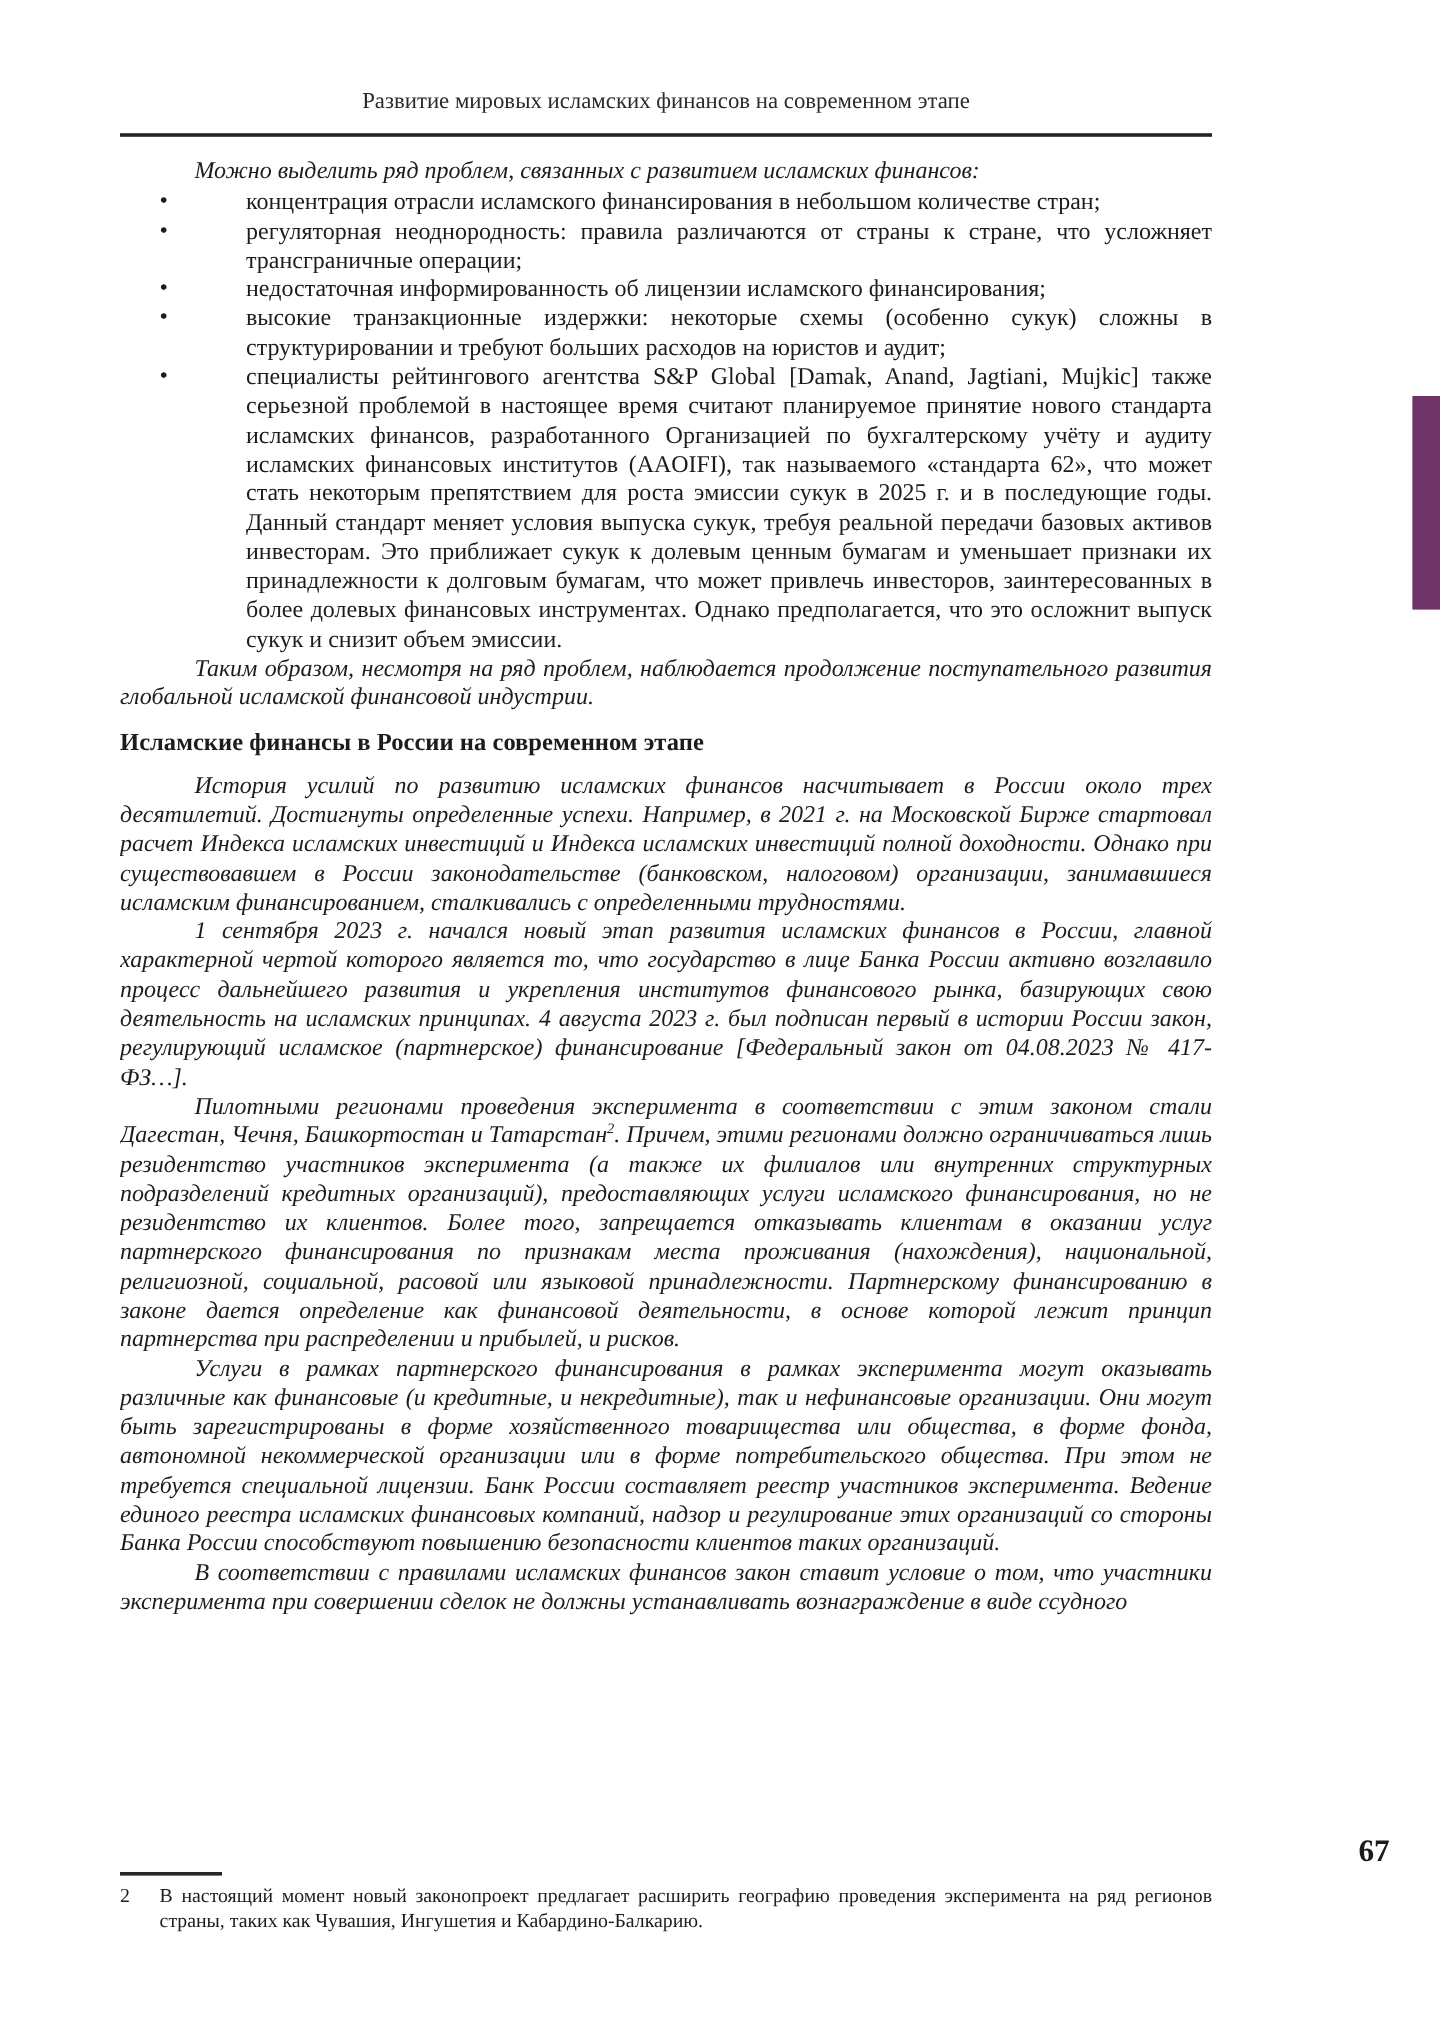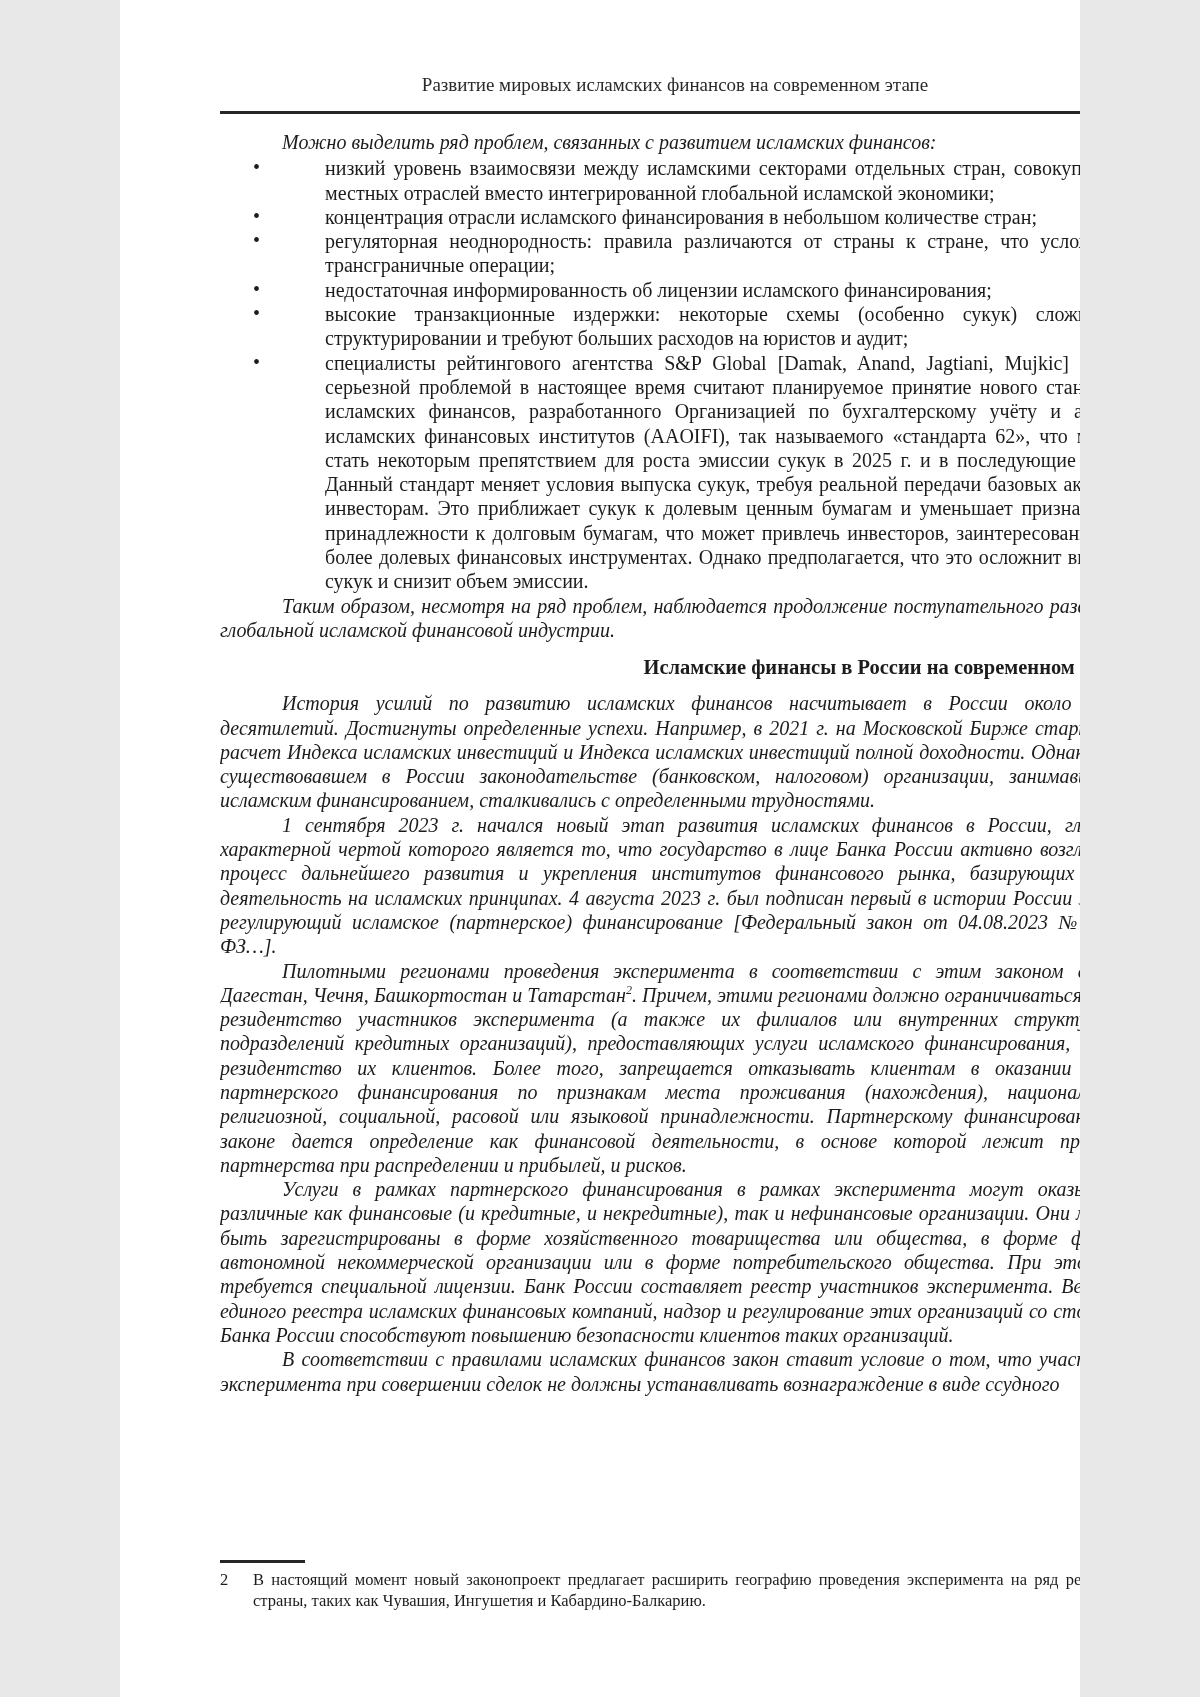--- a/index.html
+++ b/index.html
@@ -1,36 +1,36 @@
 <!DOCTYPE html>
 <html lang="ru"><head>
 <meta charset="utf-8">
 <style>
   html,body{margin:0;padding:0;}
   body{background:#e8e8e8;font-family:"Liberation Serif","DejaVu Serif",serif;}
   .page{
-    position:relative;width:960px;height:1697px;margin:0 auto;
+    position:relative;width:1200px;height:1697px;margin:0 auto;
     background:#ffffff;color:#1c1c1c;overflow:hidden;
   }
   .running-head{
     position:absolute;top:74px;left:100px;width:910px;
     text-align:center;font-size:19px;line-height:22px;color:#2a2a2a;
   }
   .head-rule{
     position:absolute;top:111px;left:100px;width:910px;height:3px;
     background:#262626;
   }
   .content{
     position:absolute;top:130px;left:100px;width:910px;height:1424px;
     overflow:hidden;font-size:20px;line-height:24.3px;text-align:justify;
   }
   .content p.para{margin:0;text-indent:62px;font-style:italic;}
   .content h2.section-heading{
     margin:13px 0 12px 0;font-size:20.5px;font-weight:bold;
-    text-align:right;text-indent:0;line-height:24px;
+    text-align:left;text-indent:0;line-height:24px;
   }
   ul.bullets{margin:2px 0 0 0;padding:0;list-style:none;}
   ul.bullets li{position:relative;padding-left:105px;}
   ul.bullets li::before{
     content:"\2022";position:absolute;left:33px;top:-1px;
   }
   sup.fn-ref{font-size:12px;line-height:0;vertical-align:super;}
   .footnote-rule{
     position:absolute;top:1560px;left:100px;width:85px;height:3px;
     background:#262626;
@@ -54,21 +54,20 @@
 
 <div class="page">
 
   <div class="running-head">Развитие мировых исламских финансов на современном этапе</div>
 
   <div class="head-rule"></div>
 
   <div class="content">
       <p class="para">Можно выделить ряд проблем, связанных с развитием исламских финансов:</p>
       <ul class="bullets">
-        <li>низкий уровень взаимосвязи между исламскими секторами отдельных стран, совокупность местных отраслей вместо интегрированной глобальной исламской экономики;</li>
         <li>концентрация отрасли исламского финансирования в небольшом количестве стран;</li>
         <li>регуляторная неоднородность: правила различаются от страны к стране, что усложняет трансграничные операции;</li>
         <li>недостаточная информированность об лицензии исламского финансирования;</li>
         <li>высокие транзакционные издержки: некоторые схемы (особенно сукук) сложны в структурировании и требуют больших расходов на юристов и аудит;</li>
         <li>специалисты рейтингового агентства S&amp;P Global [Damak, Anand, Jagtiani, Mujkic] также серьезной проблемой в настоящее время считают планируемое принятие нового стандарта исламских финансов, разработанного Организацией по бухгалтерскому учёту и аудиту исламских финансовых институтов (AAOIFI), так называемого «стандарта 62», что может стать некоторым препятствием для роста эмиссии сукук в 2025 г. и в последующие годы. Данный стандарт меняет условия выпуска сукук, требуя реальной передачи базовых активов инвесторам. Это приближает сукук к долевым ценным бумагам и уменьшает признаки их принадлежности к долговым бумагам, что может привлечь инвесторов, заинтересованных в более долевых финансовых инструментах. Однако предполагается, что это осложнит выпуск сукук и снизит объем эмиссии.</li>
       </ul>
       <p class="para">Таким образом, несмотря на ряд проблем, наблюдается продолжение поступательного развития глобальной исламской финансовой индустрии.</p>
       <h2 class="section-heading">Исламские финансы в России на современном этапе</h2>
       <p class="para">История усилий по развитию исламских финансов насчитывает в России около трех десятилетий. Достигнуты определенные успехи. Например, в 2021 г. на Московской Бирже стартовал расчет Индекса исламских инвестиций и Индекса исламских инвестиций полной доходности. Однако при существовавшем в России законодательстве (банковском, налоговом) организации, занимавшиеся исламским финансированием, сталкивались с определенными трудностями.</p>
       <p class="para">1 сентября 2023 г. начался новый этап развития исламских финансов в России, главной характерной чертой которого является то, что государство в лице Банка России активно возглавило процесс дальнейшего развития и укрепления институтов финансового рынка, базирующих свою деятельность на исламских принципах. 4 августа 2023 г. был подписан первый в истории России закон, регулирующий исламское (партнерское) финансирование [Федеральный закон от 04.08.2023 № 417-ФЗ…].</p>

